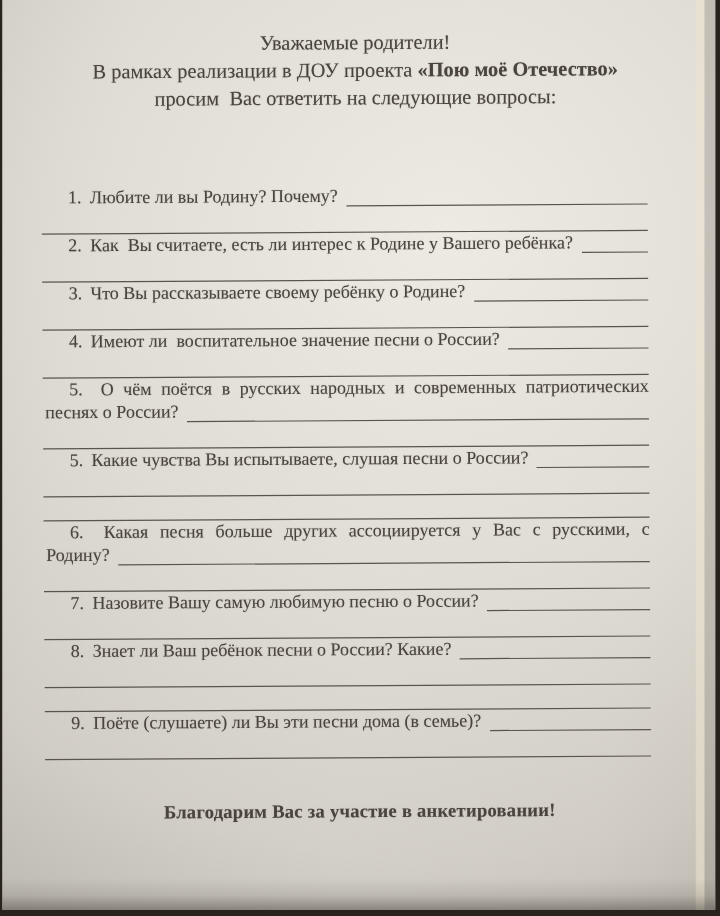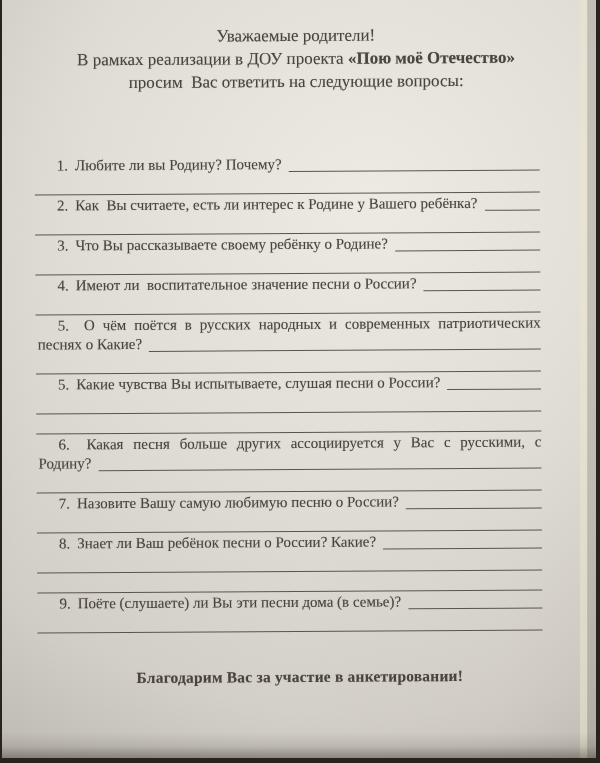--- a/index.html
+++ b/index.html
@@ -108,21 +108,21 @@
           <div class="q-row q-flex q-first">
             <span class="q-num">4.</span>
             <span class="q-line-text">Имеют ли  воспитательное значение песни о России?</span>
             <span class="answer-line"></span>
           </div>
           <div class="blank-line"></div>
         </div>
         <div class="question">
           <div class="q-row q-justify"><span class="q-num">5. </span><span>О чём поётся в русских народных и современных патриотических</span></div>
           <div class="q-row q-flex">
-            <span class="q-line-text">песнях о Какие?</span>
+            <span class="q-line-text">песнях о России?</span>
             <span class="answer-line"></span>
           </div>
           <div class="blank-line"></div>
         </div>
         <div class="question">
           <div class="q-row q-flex q-first">
             <span class="q-num">5.</span>
             <span class="q-line-text">Какие чувства Вы испытываете, слушая песни о России?</span>
             <span class="answer-line"></span>
           </div>

